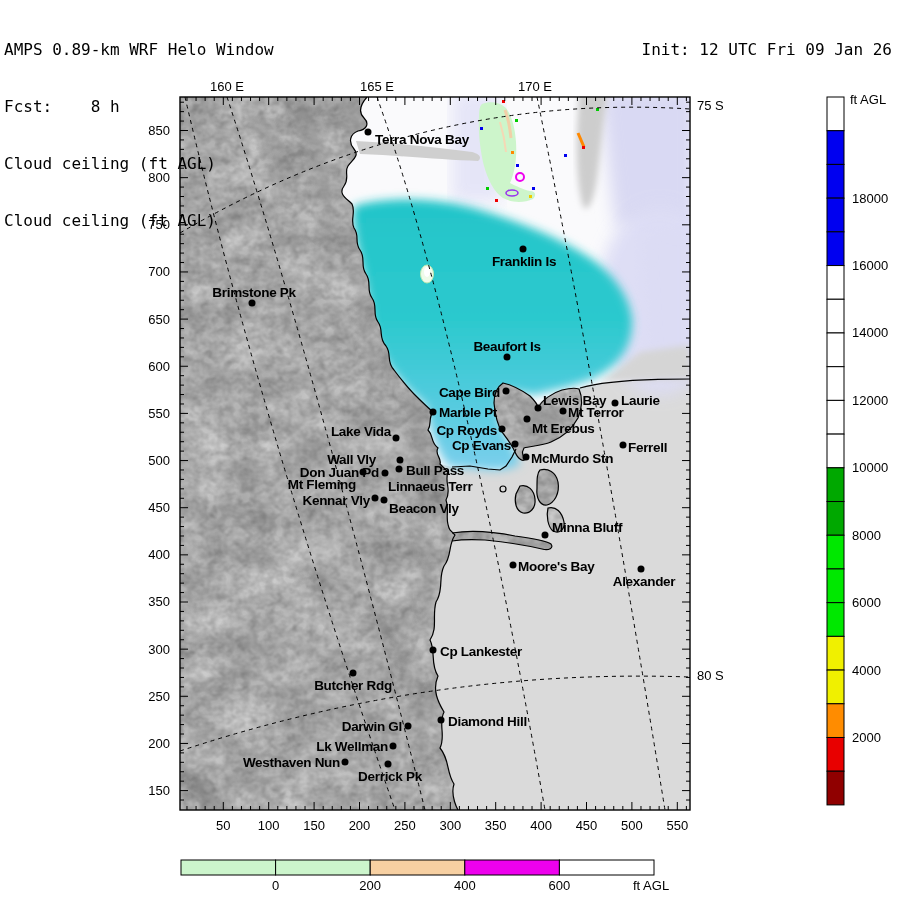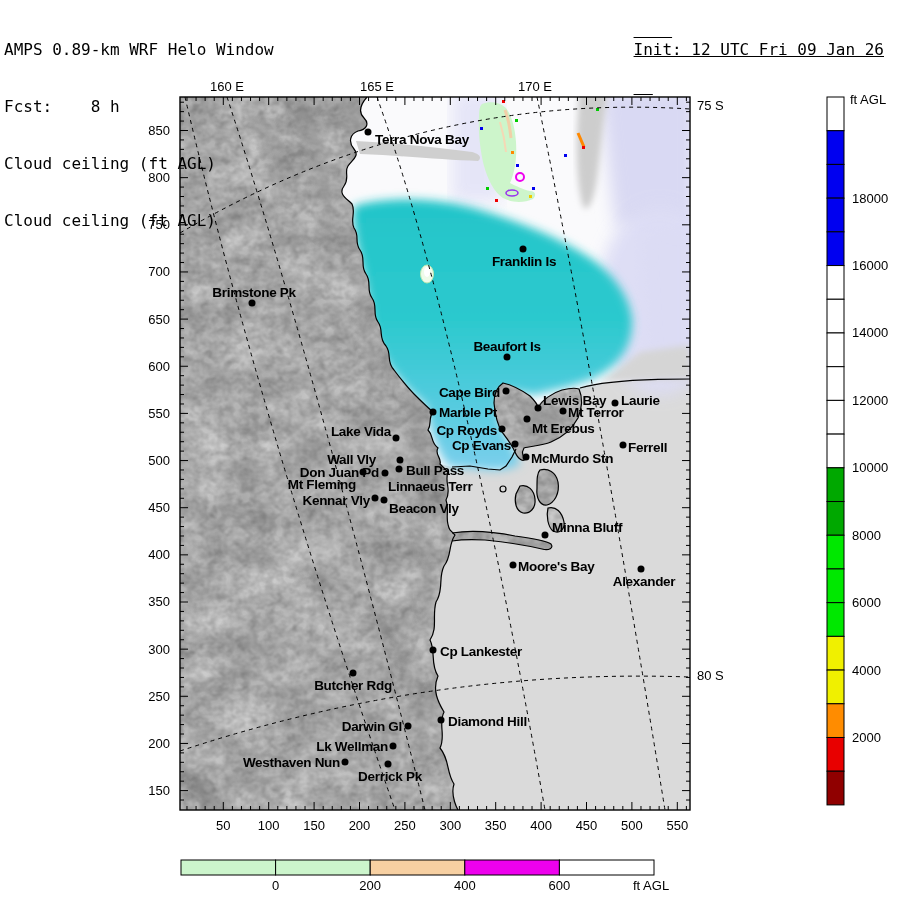--- a/index.html
+++ b/index.html
@@ -1,21 +1,21 @@
 <!DOCTYPE html>
 <html><head>
 <meta charset="utf-8">
 <style>
   html,body{margin:0;padding:0;background:#fff;}
   #page{position:relative;width:900px;height:900px;background:#ffffff;overflow:hidden;
         font-family:"Liberation Sans",sans-serif;}
   .hdr{position:absolute;white-space:pre;font-family:"DejaVu Sans Mono",monospace;
        font-size:16px;line-height:19px;color:#000;}
   #hdr-left{left:4px;top:2px;}
-  #hdr-right{right:16px;top:2px;text-align:left;text-decoration:underline;}
+  #hdr-right{right:8px;top:2px;text-align:center;}
   svg text{fill:#000;}
   .axlab{font-family:"Liberation Sans",sans-serif;font-size:13px;}
   .stlab{font-family:"Liberation Sans",sans-serif;font-size:13.5px;font-weight:bold;letter-spacing:-0.3px;}
   .cblab{font-family:"Liberation Sans",sans-serif;font-size:13px;}
 </style>
 </head>
 <body>
 
 <div id="page">
 

